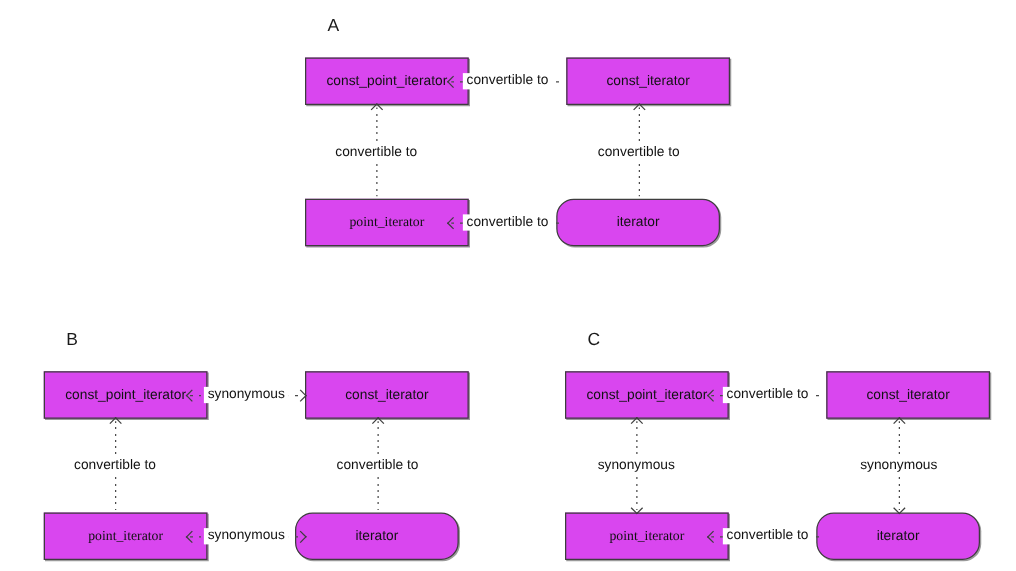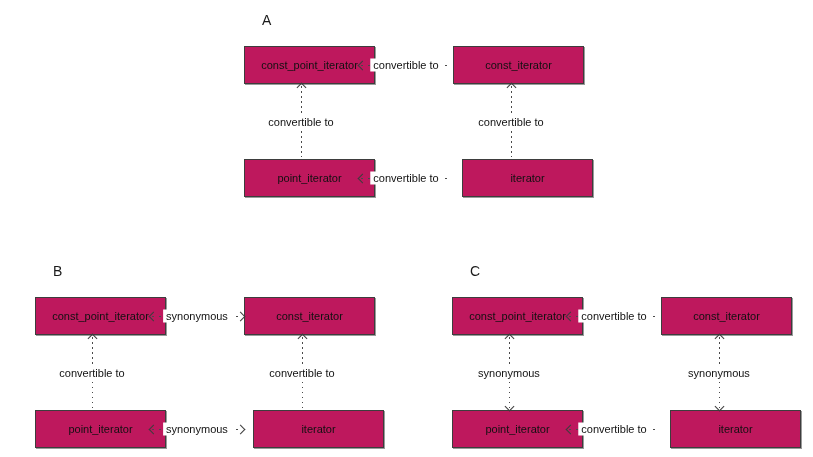--- a/index.html
+++ b/index.html
@@ -19,30 +19,30 @@
 
   .dlabel {
     position: absolute; left: 18px; top: 0;
     font-size: 14px; line-height: 16px; color: #1a1a1a;
   }
 
   .box {
     position: absolute;
     width: 131px; height: 38px;
     border: 1px solid #3d3d3d;
-    background: #be185d;
+    background: #d946ef;
     box-shadow: 1px 1px 0 #9a9a9a;
     display: flex; align-items: center; justify-content: center;
     font-size: 11px; color: #111;
     box-sizing: border-box;
   }
   .box.tl { left: 0;     top: 34px; }
   .box.tr { left: 209px; top: 34px; justify-content: center; }
-  .box.bl { left: 0;     top: 147px; }
-  .box.br { left: 218px; top: 147px; }
+  .box.bl { left: 0;     top: 147px; font-family: Liberation Serif, serif; }
+  .box.br { left: 201px; top: 147px; border-radius: 14px; }
 
   
   .edge { position: absolute; }
   .edge.h { left: 115px; width: 94px; height: 14px; }
   .edge.h.top    { top: 46px; }
   .edge.h.bottom { top: 159px; }
   .edge.v { width: 16px; top: 72px; height: 75px; }
   .edge.v.left  { left: 49px; }
   .edge.v.right { left: 259px; }
 

